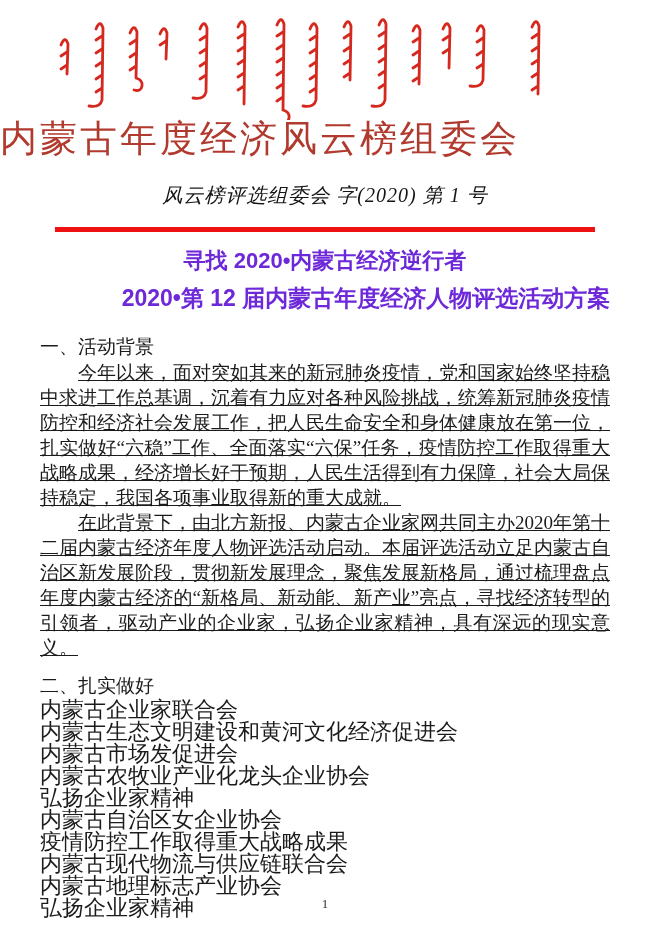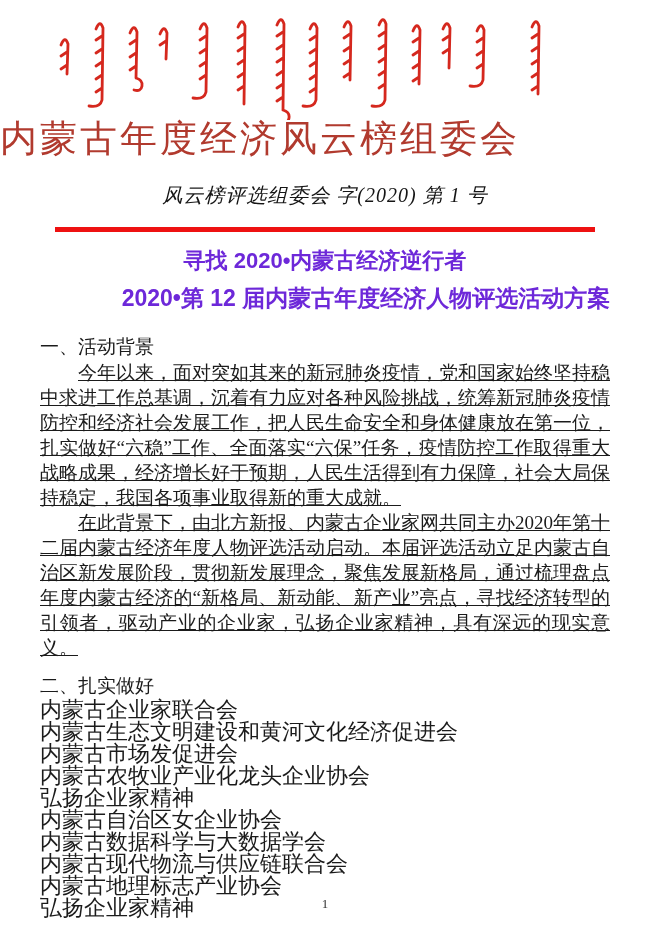--- a/index.html
+++ b/index.html
@@ -81,21 +81,21 @@
         <p class="para">在此背景下，由北方新报、内蒙古企业家网共同主办2020年第十二届内蒙古经济年度人物评选活动启动。本届评选活动立足内蒙古自治区新发展阶段，贯彻新发展理念，聚焦发展新格局，通过梳理盘点年度内蒙古经济的“新格局、新动能、新产业”亮点，寻找经济转型的引领者，驱动产业的企业家，弘扬企业家精神，具有深远的现实意义。</p>
       </div>
       <div class="section">
         <div class="sec-heading">二、扎实做好</div>
         <div class="list-item">内蒙古企业家联合会</div>
         <div class="list-item">内蒙古生态文明建设和黄河文化经济促进会</div>
         <div class="list-item">内蒙古市场发促进会</div>
         <div class="list-item">内蒙古农牧业产业化龙头企业协会</div>
         <div class="list-item">弘扬企业家精神</div>
         <div class="list-item">内蒙古自治区女企业协会</div>
-        <div class="list-item">内蒙古数据科学与大数据学会</div>
+        <div class="list-item">疫情防控工作取得重大战略成果</div>
         <div class="list-item">内蒙古现代物流与供应链联合会</div>
         <div class="list-item">内蒙古地理标志产业协会</div>
         <div class="list-item">弘扬企业家精神</div>
       </div>
     </div>
 
   <div class="pageno">1</div>
 
 </div>
 

